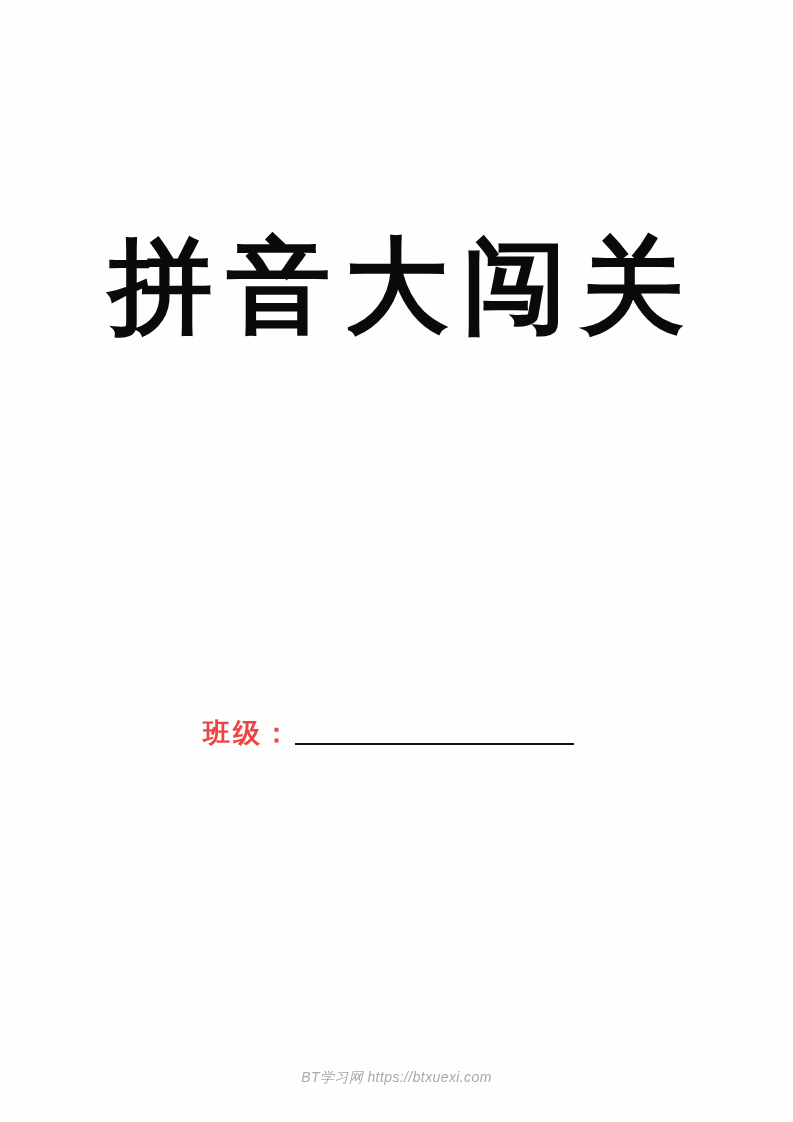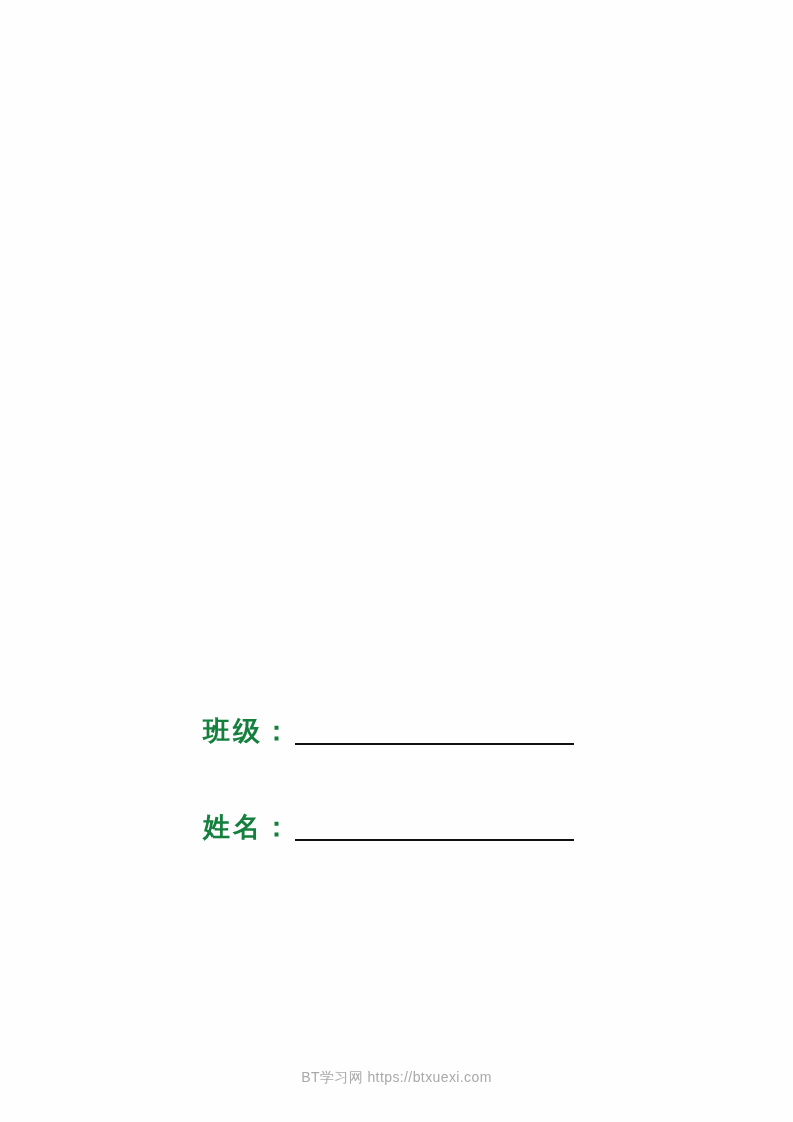--- a/index.html
+++ b/index.html
@@ -47,28 +47,28 @@
     width: 793px;
   }
   .field-row {
     display: flex;
     align-items: flex-end;
     justify-content: flex-start;
     padding-left: 203px;
     height: 96px;
   }
   .field-label {
-    font-family: Liberation Mono, monospace;
+    font-family: Liberation Serif, serif;
     font-weight: 700;
     font-size: 27px;
     letter-spacing: 3px;
     line-height: 1;
     white-space: nowrap;
     padding-bottom: 4px;
-    color: #15803d;
+    color: #ef4444;
   }
   .field-line {
     width: 279px;
     border-bottom: 2.2px solid #111111;
     height: 1px;
     margin-left: 2px;
     margin-bottom: 6px;
   }
 
   
@@ -89,39 +89,37 @@
   .footer {
     position: absolute;
     top: 1069px;
     left: 0;
     width: 793px;
     text-align: center;
     font-family: "Liberation Sans", sans-serif;
     font-size: 14px;
     letter-spacing: 0.4px;
     color: #a9a9a9;
+    font-style: italic;
   }
 </style>
 </head>
 <body>
 
 <div class="page">
 
+  <div class="title">拼音大闯关</div>
 
   <div class="fields">
 
     <div class="field-row">
       <span class="field-label">班级：</span>
       <span class="field-line"></span>
     </div>
 
-    <div class="field-row">
-      <span class="field-label">姓名：</span>
-      <span class="field-line"></span>
-    </div>
 
 
   </div>
 
 
   <div class="footer">BT学习网 https://btxuexi.com</div>
 
 </div>
 
 </body></html>

